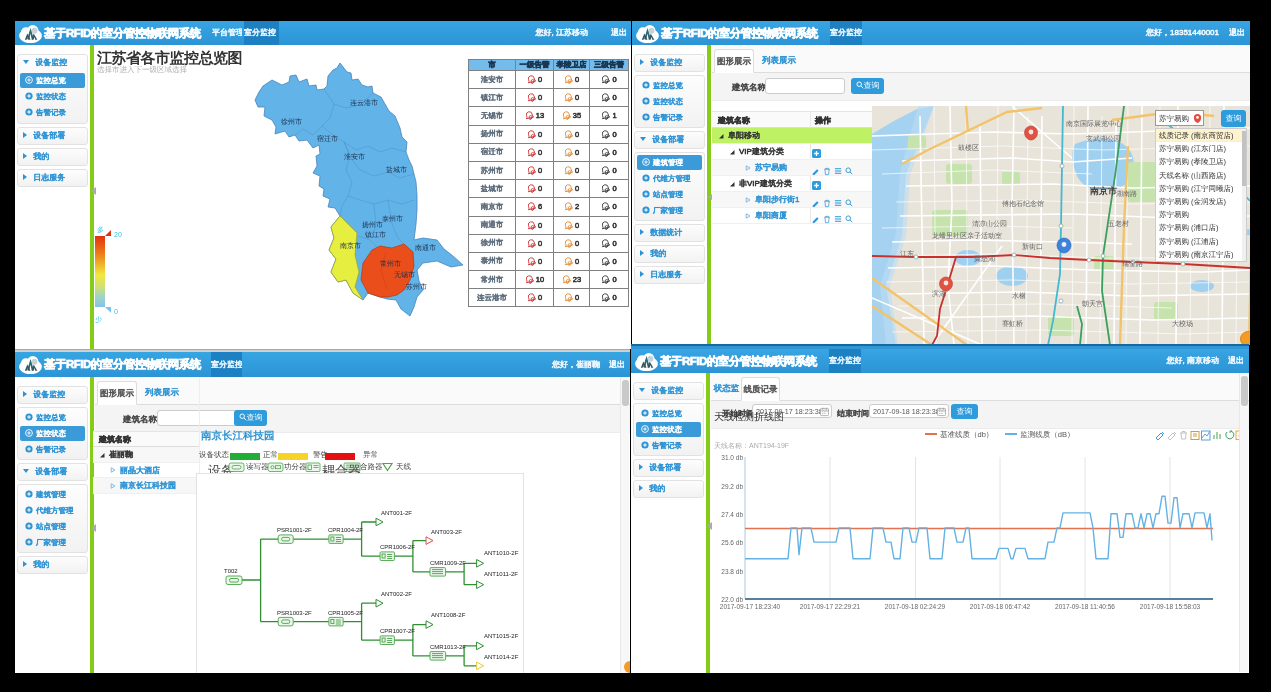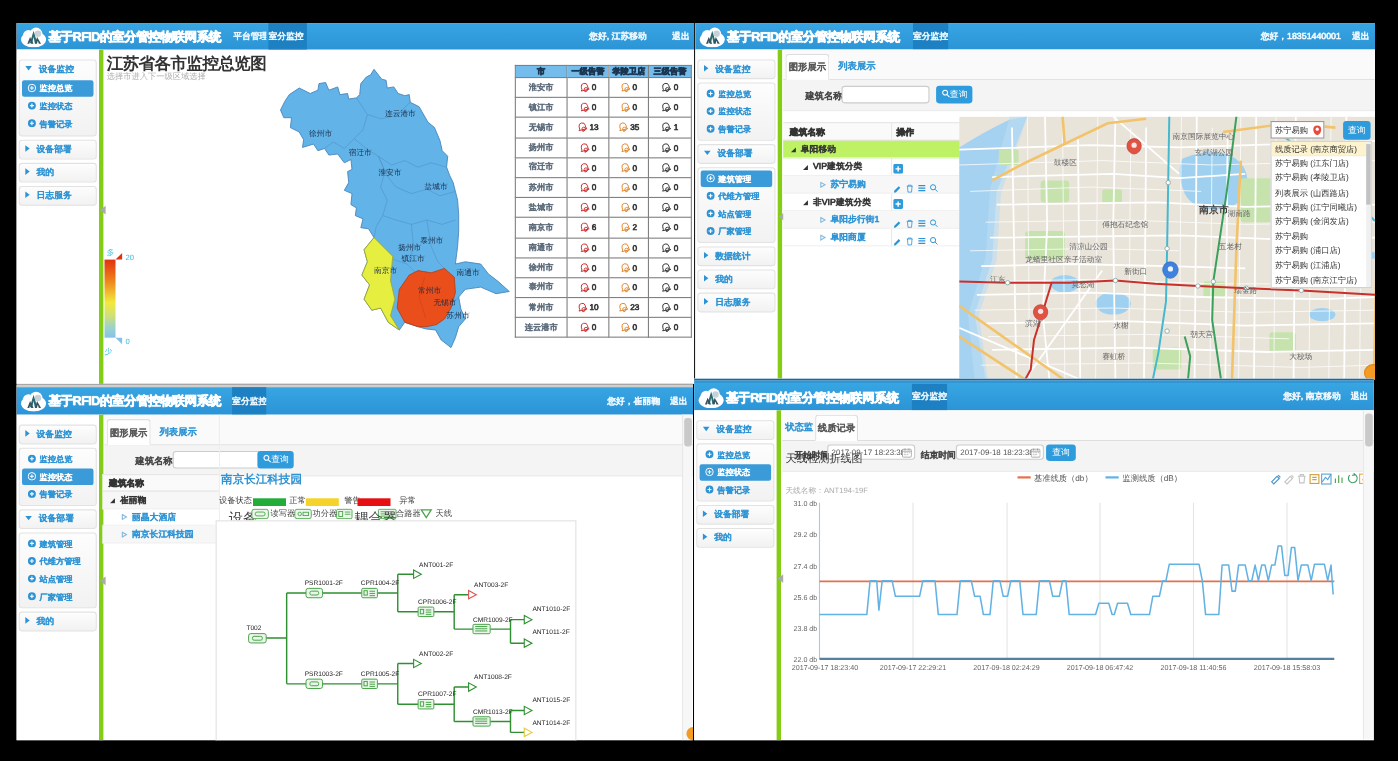--- a/index.html
+++ b/index.html
@@ -591,21 +591,21 @@
     </svg>
     <div style="position:absolute;left:283px;top:4px;width:49px;height:16px;background:#fff;border:1px solid #999;font-size:7.5px;line-height:15px;color:#333"><span style="margin-left:3px">苏宁易购</span><svg width="9" height="11" viewBox="0 0 10 12" style="position:absolute;right:1px;top:2px">
             <path d="M5,11 C2,10.5 1,7 1,5 A4,4 0 1 1 9,5 C9,7 8,10.5 5,11 Z" fill="#e74c3c"></path>
             <circle cx="5" cy="4.8" r="1.6" fill="#fff"></circle>
           </svg></div>
     <div style="position:absolute;left:349px;top:4px;width:25px;height:17px;background:#2e9bdc;border-radius:3px;color:#fff;font-size:8px;text-align:center;line-height:17px">查询</div>
     <div style="position:absolute;left:283px;top:22px;width:92px;height:134px;background:#fff;border:1px solid #ccc;font-size:7.5px;color:#333">
       <div style="height:13.2px;line-height:13.2px;background:#fdf3cf;border-bottom:1px solid #eee;white-space:nowrap;overflow:hidden"><span style="margin-left:3px">线质记录 (南京商贸店)</span></div>
       <div style="height:13.2px;line-height:13.2px;white-space:nowrap;overflow:hidden"><span style="margin-left:3px">苏宁易购 (江东门店)</span></div>
       <div style="height:13.2px;line-height:13.2px;white-space:nowrap;overflow:hidden"><span style="margin-left:3px">苏宁易购 (孝陵卫店)</span></div>
-      <div style="height:13.2px;line-height:13.2px;white-space:nowrap;overflow:hidden"><span style="margin-left:3px">列表展示 (山西路店)</span></div>
+      <div style="height:13.2px;line-height:13.2px;white-space:nowrap;overflow:hidden"><span style="margin-left:3px">天线名称 (山西路店)</span></div>
       <div style="height:13.2px;line-height:13.2px;white-space:nowrap;overflow:hidden"><span style="margin-left:3px">苏宁易购 (江宁同曦店)</span></div>
       <div style="height:13.2px;line-height:13.2px;white-space:nowrap;overflow:hidden"><span style="margin-left:3px">苏宁易购 (金润发店)</span></div>
       <div style="height:13.2px;line-height:13.2px;white-space:nowrap;overflow:hidden"><span style="margin-left:3px">苏宁易购</span></div>
       <div style="height:13.2px;line-height:13.2px;white-space:nowrap;overflow:hidden"><span style="margin-left:3px">苏宁易购 (浦口店)</span></div>
       <div style="height:13.2px;line-height:13.2px;white-space:nowrap;overflow:hidden"><span style="margin-left:3px">苏宁易购 (江浦店)</span></div>
       <div style="height:13.2px;line-height:13.2px;white-space:nowrap;overflow:hidden"><span style="margin-left:3px">苏宁易购 (南京江宁店)</span></div>
       <div style="position:absolute;right:0;top:0;width:4px;height:100%;background:#f0f0f0">
             <div style="position:absolute;top:2px;left:0;width:4px;height:55px;background:#c2c2c2"></div>
           </div>
     </div>

